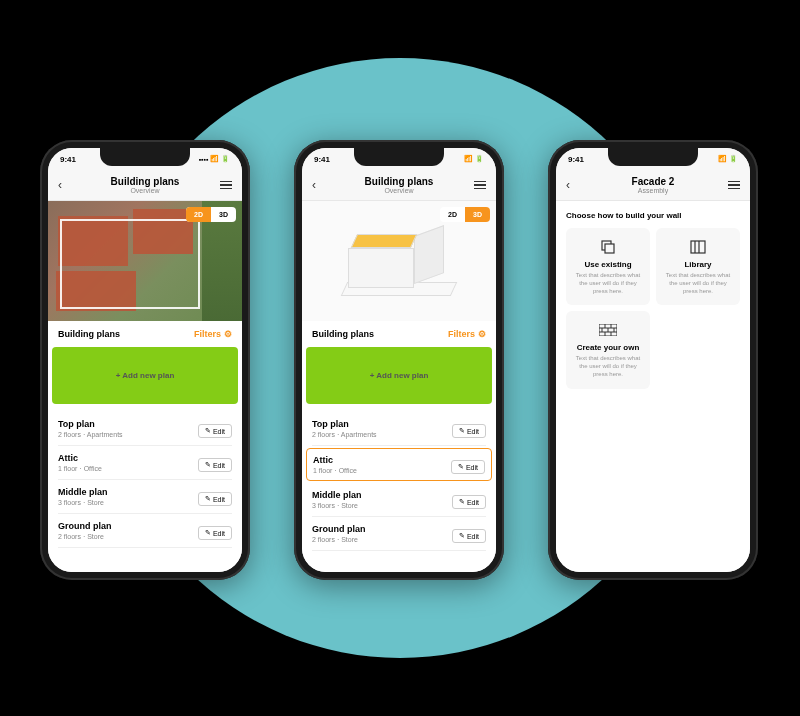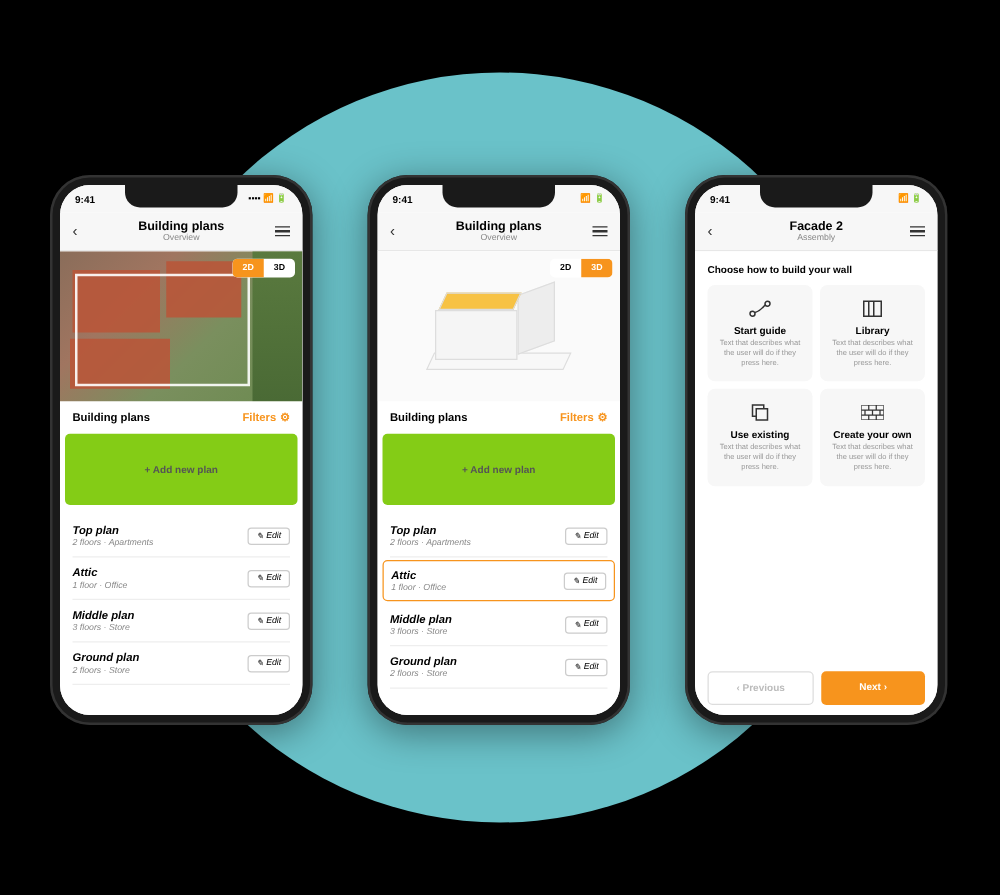--- a/index.html
+++ b/index.html
@@ -178,24 +178,23 @@
     border-radius: 4px;
     text-align: center;
     font-size: 8px;
     font-weight: 600;
     color: #555;
   }
   .plan-list { padding: 0 10px; }
   .plan-item {
     display: flex;
     justify-content: space-between;
-    align-items: center;
+    align-items: flex-end;
     padding: 7px 0;
     border-bottom: 1px solid #eee;
-    font-style: italic;
   }
   .plan-item.selected {
     border: 1.5px solid #f7941d;
     border-radius: 4px;
     padding: 6px 6px;
     margin: 2px -6px;
   }
   .plan-info { flex: 1; }
   .plan-name { font-size: 9px; font-weight: 700; margin-bottom: 2px; }
   .plan-meta { font-size: 7px; color: #888; }
@@ -460,48 +459,37 @@
             <span></span>
             <span></span>
             <span></span>
           </div>
       </div>
       <div class="content phone3-content">
         <div class="choose-text">Choose how to build your wall</div>
         <div class="option-grid">
           <div class="option-card">
             <div class="option-icon">
-              <svg width="18" height="14" viewBox="0 0 18 14">
-                  <circle cx="3" cy="11" r="2" fill="none" stroke="#333" stroke-width="1.2"></circle>
-                  <circle cx="15" cy="3" r="2" fill="none" stroke="#333" stroke-width="1.2"></circle>
-                  <path d="M5 10 Q9 9 13 4" fill="none" stroke="#333" stroke-width="1.2"></path>
+              <svg width="16" height="16" viewBox="0 0 16 16">
+                  <rect x="2" y="2" width="9" height="9" fill="none" stroke="#333" stroke-width="1.2"></rect>
+                  <rect x="5" y="5" width="9" height="9" fill="#f7f7f7" stroke="#333" stroke-width="1.2"></rect>
                 </svg>
             </div>
-            <div class="option-title">Start guide</div>
+            <div class="option-title">Use existing</div>
             <div class="option-desc">Text that describes what the user will do if they press here.</div>
           </div>
           <div class="option-card">
             <div class="option-icon">
               <svg width="16" height="14" viewBox="0 0 16 14">
                   <rect x="1" y="1" width="14" height="12" fill="none" stroke="#333" stroke-width="1.2"></rect>
                   <line x1="5" y1="1" x2="5" y2="13" stroke="#333" stroke-width="1.2"></line>
                   <line x1="9" y1="1" x2="9" y2="13" stroke="#333" stroke-width="1.2"></line>
                 </svg>
             </div>
             <div class="option-title">Library</div>
-            <div class="option-desc">Text that describes what the user will do if they press here.</div>
-          </div>
-          <div class="option-card">
-            <div class="option-icon">
-              <svg width="16" height="16" viewBox="0 0 16 16">
-                  <rect x="2" y="2" width="9" height="9" fill="none" stroke="#333" stroke-width="1.2"></rect>
-                  <rect x="5" y="5" width="9" height="9" fill="#f7f7f7" stroke="#333" stroke-width="1.2"></rect>
-                </svg>
-            </div>
-            <div class="option-title">Use existing</div>
             <div class="option-desc">Text that describes what the user will do if they press here.</div>
           </div>
           <div class="option-card">
             <div class="option-icon">
               <svg width="18" height="12" viewBox="0 0 18 12">
                   <rect x="0" y="0" width="18" height="12" fill="none" stroke="#333" stroke-width="1"></rect>
                   <line x1="0" y1="4" x2="18" y2="4" stroke="#333"></line>
                   <line x1="0" y1="8" x2="18" y2="8" stroke="#333"></line>
                   <line x1="6" y1="0" x2="6" y2="4" stroke="#333"></line>
                   <line x1="12" y1="0" x2="12" y2="4" stroke="#333"></line>
@@ -510,25 +498,17 @@
                   <line x1="15" y1="4" x2="15" y2="8" stroke="#333"></line>
                   <line x1="6" y1="8" x2="6" y2="12" stroke="#333"></line>
                   <line x1="12" y1="8" x2="12" y2="12" stroke="#333"></line>
                 </svg>
             </div>
             <div class="option-title">Create your own</div>
             <div class="option-desc">Text that describes what the user will do if they press here.</div>
           </div>
         </div>
         <div style="flex:1"></div>
-        <div class="bottom-nav">
-          <div class="nav-action prev-btn">
-            <span>‹ </span><span>Previous</span>
-          </div>
-          <div class="nav-action next-btn">
-            <span>Next</span><span> ›</span>
-          </div>
-        </div>
       </div>
     </div>
   </div>
 
 </div>
 
 </body></html>

